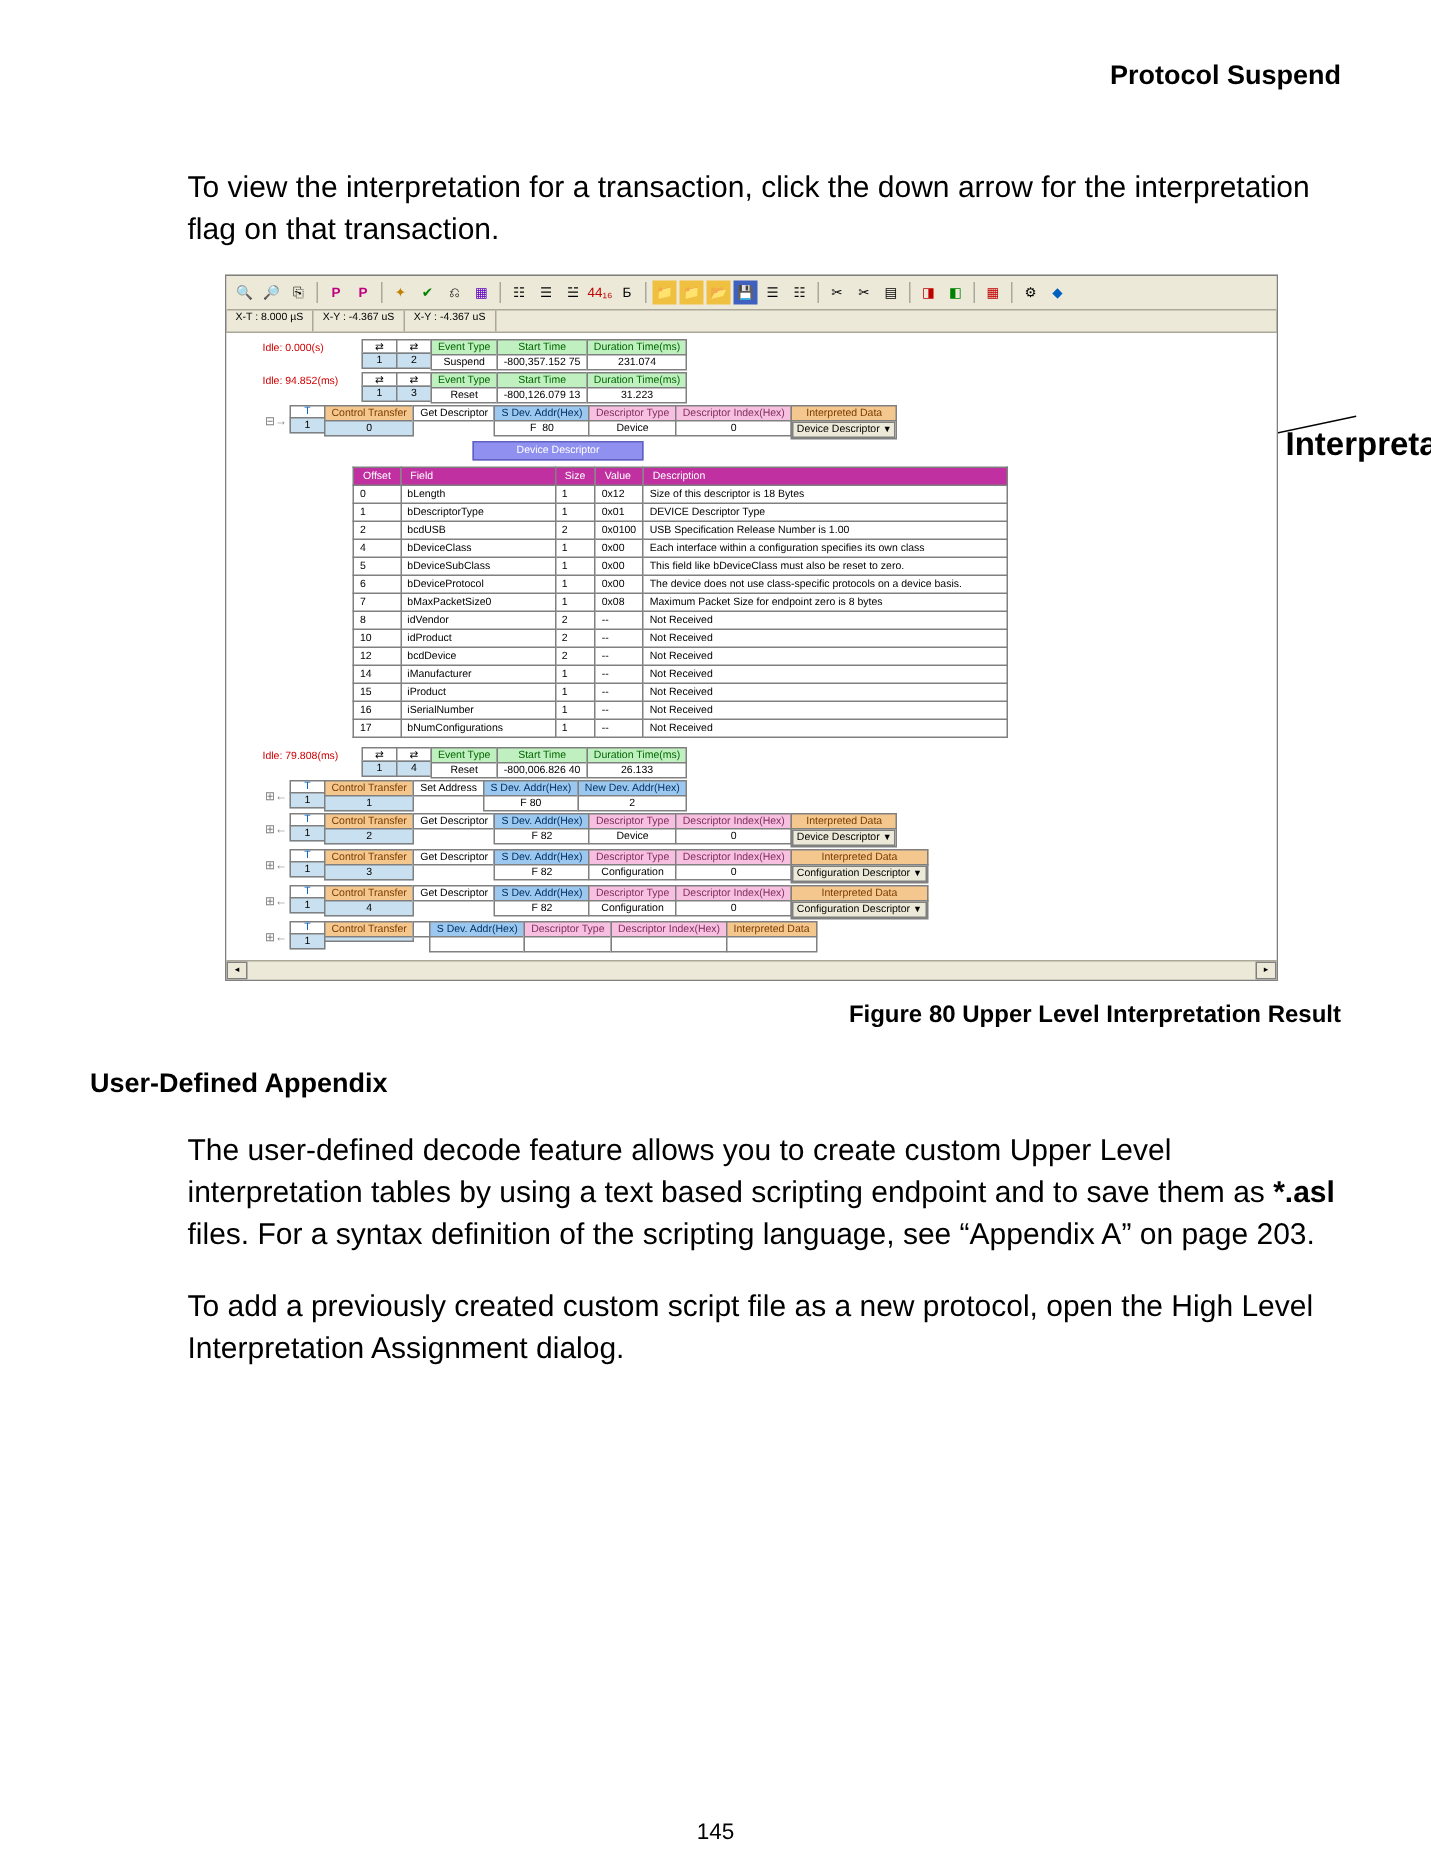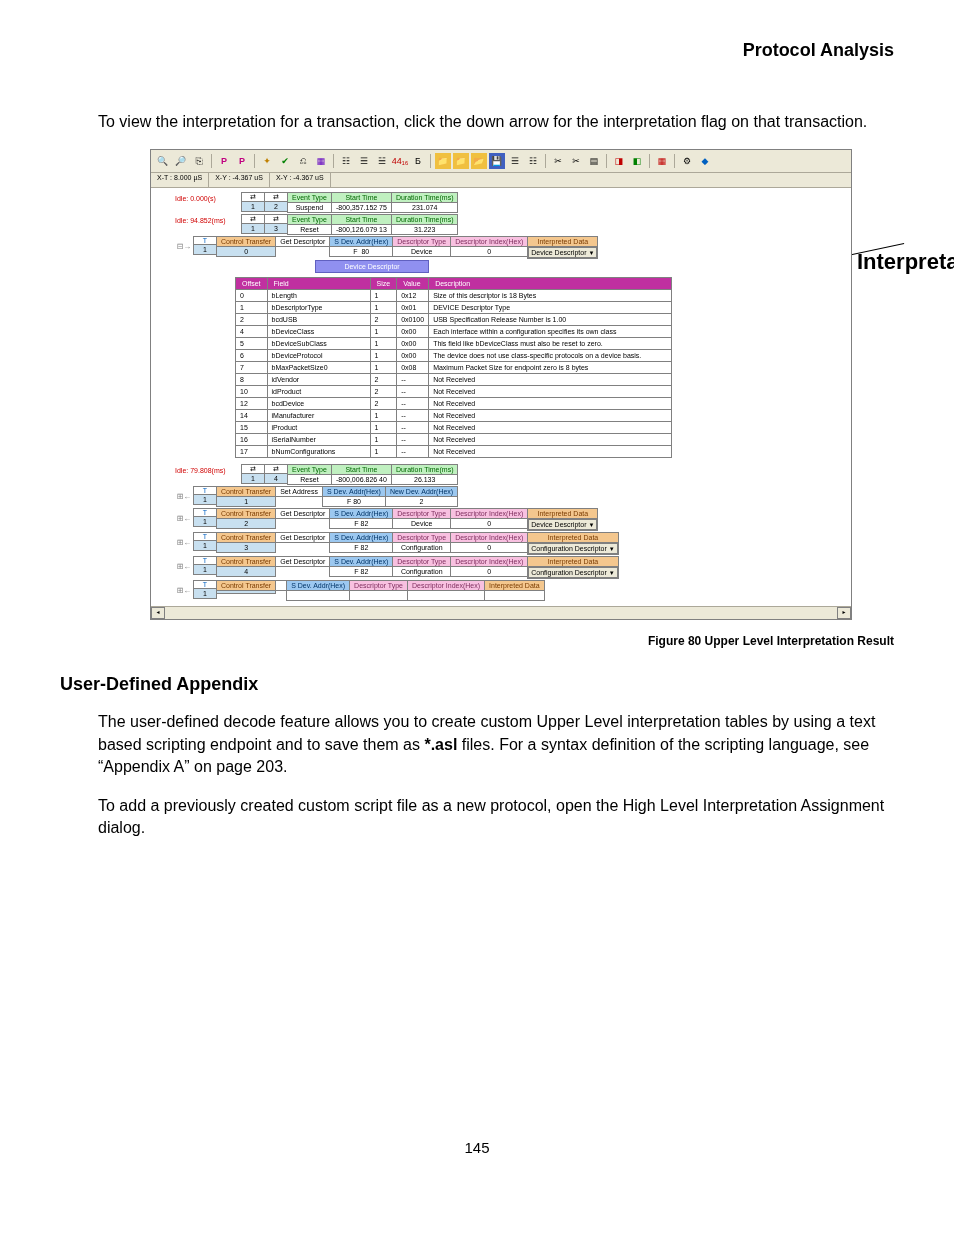--- a/index.html
+++ b/index.html
@@ -11,22 +11,22 @@
     width: 954px;
     box-sizing: border-box;
   }
   .page-header {
     text-align: right;
     font-weight: bold;
     font-size: 18px;
     margin-bottom: 50px;
   }
   .body-text {
-    margin-left: 38px;
-    font-size: 16px;
+    margin-left: 65px;
+    font-size: 20px;
     line-height: 1.4;
     margin-bottom: 14px;
   }
   .figure-wrap {
     margin: 16px 0 8px 90px;
     position: relative;
   }
   .callout {
     position: absolute;
     right: -150px;
@@ -41,21 +41,21 @@
     top: 94px;
     width: 120px;
     height: 30px;
     border-top: 1px solid #000;
     transform: rotate(-12deg);
     transform-origin: right top;
   }
   .figure-caption {
     text-align: right;
     font-weight: bold;
-    font-size: 12px;
+    font-size: 16px;
     margin: 14px 0 26px 0;
   }
   .section-heading {
     font-weight: bold;
     font-size: 18px;
     margin: 16px 0 10px 0;
   }
   .page-number {
     text-align: center;
     font-size: 15px;
@@ -214,21 +214,21 @@
     height: 10px;
     background: #ece9d8;
     border: 1px solid #808080;
     font-size: 6px;
     text-align: center;
   }
 </style>
 </head>
 <body>
 
-<div class="page-header">Protocol Analysis</div>
+<div class="page-header">Protocol Suspend</div>
 
 <p class="body-text">To view the interpretation for a transaction, click the down arrow for the interpretation flag on that transaction.</p>
 
 <div class="figure-wrap">
   <div class="callout-line"></div>
   <div class="callout">Interpretation flag</div>
 
   <div class="app">
 
     <div class="toolbar">

